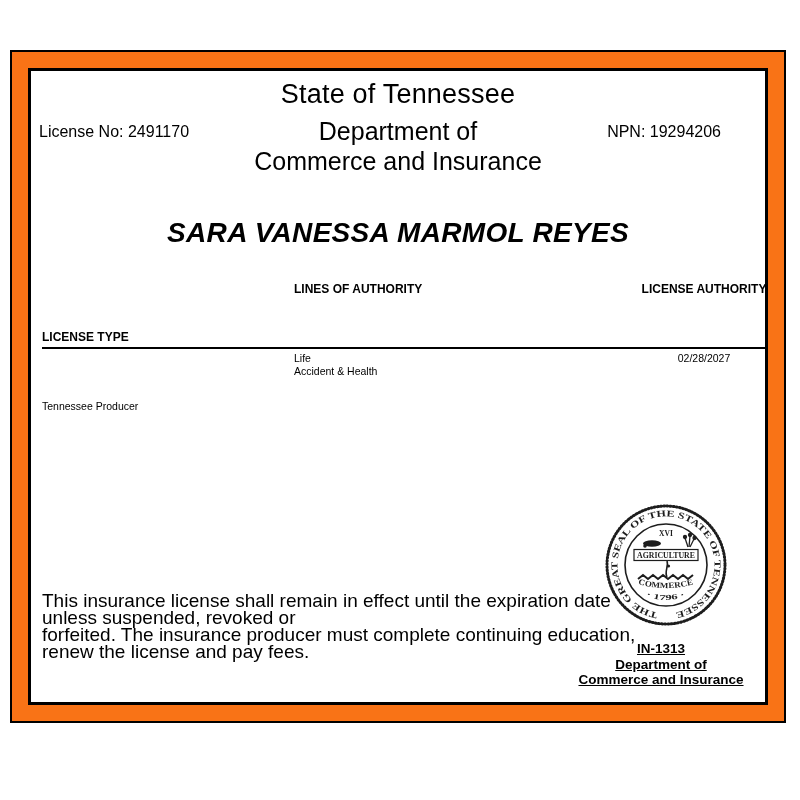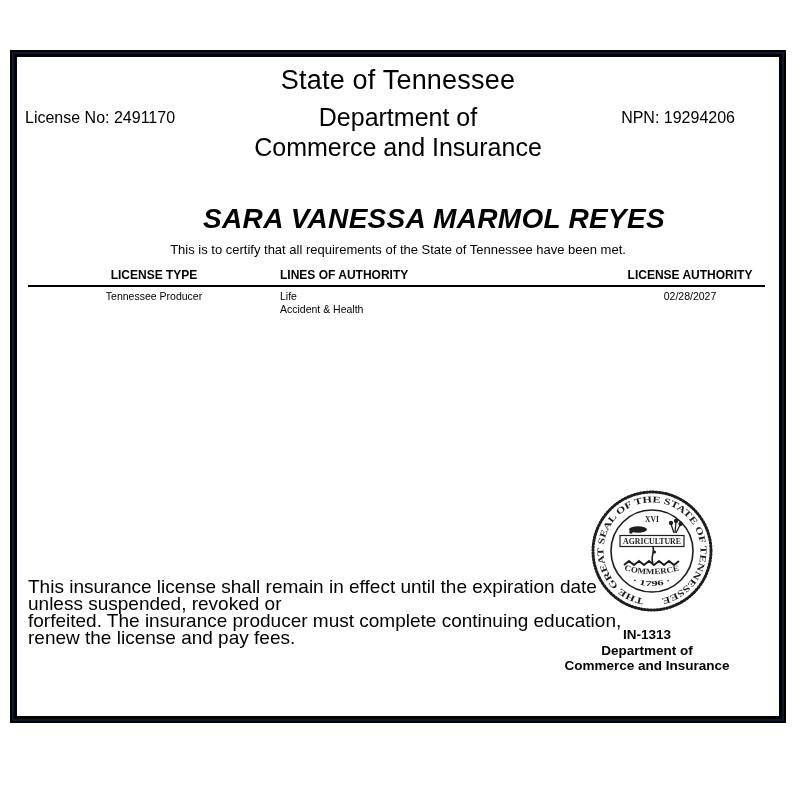--- a/index.html
+++ b/index.html
@@ -1,48 +1,48 @@
 <!DOCTYPE html>
 <html><head>
 <meta charset="utf-8">
 <style>
   * { margin:0; padding:0; box-sizing:border-box; }
   html,body { width:800px; height:800px; background:#ffffff;
               font-family:"Liberation Sans", sans-serif; color:#000; }
   .cert { position:absolute; left:10px; top:50px; width:776px; height:673px;
-          border:2px solid #000; padding:2px; background:#0f172a; }
+          border:2px solid #000; padding:16px; background:#f97316; }
   .cert-inner { position:relative; width:100%; height:100%;
                 border:3px solid #000; background:#fff; overflow:hidden; }
 
   .state-title { position:absolute; top:8px; left:0; width:100%;
                  text-align:center; font-size:27px; letter-spacing:0.2px; }
   .license-no  { position:absolute; top:52px; left:8px; font-size:16px; }
   .npn         { position:absolute; top:52px; right:44px; font-size:16px;margin-left:12px; }
   .dept-title  { position:absolute; top:45px; left:0; width:100%;
                  text-align:center; font-size:25px; line-height:30px; }
 
   .holder-name { position:absolute; top:146px; left:0; width:100%; text-align:center;
-                 font-size:28px; font-weight:700; font-style:italic; letter-spacing:0.3px;margin-left:36px; }
+                 font-size:28px; font-weight:700; font-style:italic; letter-spacing:0.3px; }
   .certify     { position:absolute; top:185px; left:0; width:100%;
                  text-align:center; font-size:13px; }
 
   .lic-table   { position:absolute; top:211px; left:11px; width:737px; font-size:10.5px; }
   .thead       { display:flex; font-weight:700; font-size:12px;
                  border-bottom:2px solid #000; padding-bottom:3px; }
   .trow        { display:flex; padding-top:3px; line-height:12.5px; }
-  .c1 { width:252px; text-align:center; }
+  .c1 { width:252px; text-align:left;margin-top:48px; }
   .c2 { flex:1; text-align:left; }
   .c3 { width:150px; text-align:center; }
 
   .footer-text { position:absolute; top:521px; left:11px; width:600px;
                  font-size:19px; line-height:17px; }
 
   .seal        { position:absolute; top:429px; left:570px; width:130px; height:130px; }
   .seal-caption{ position:absolute; top:570px; left:520px; width:220px;
-                 text-align:center; font-weight:700; font-size:13.5px; line-height:15.5px; }
+                 text-align:center; font-weight:700; font-size:13.5px; line-height:15.5px;text-decoration:underline; }
   .seal-text   { font-family:"Liberation Serif", serif; font-weight:700; fill:#1d1d1d; }
   .seal-shape  { stroke:#1d1d1d; fill:none; }
 </style>
 </head>
 <body>
 
 <div class="cert">
   <div class="cert-inner">
 
     <div class="state-title">State of Tennessee</div>
@@ -57,21 +57,20 @@
       <div>Commerce and Insurance</div>
     </div>
 
     <div class="npn">
       <span>NPN:</span>
       <span>19294206</span>
     </div>
 
     <div class="holder-name">SARA VANESSA MARMOL REYES</div>
 
-    <div class="certify">This is to certify that all requirements of the State of Tennessee have been met.</div>
 
     <div class="lic-table">
       <div class="thead">
         <div class="c1">LICENSE TYPE</div>
         <div class="c2">LINES OF AUTHORITY</div>
         <div class="c3">LICENSE AUTHORITY</div>
       </div>
       <div class="trow">
         <div class="c1">Tennessee Producer</div>
         <div class="c2">

